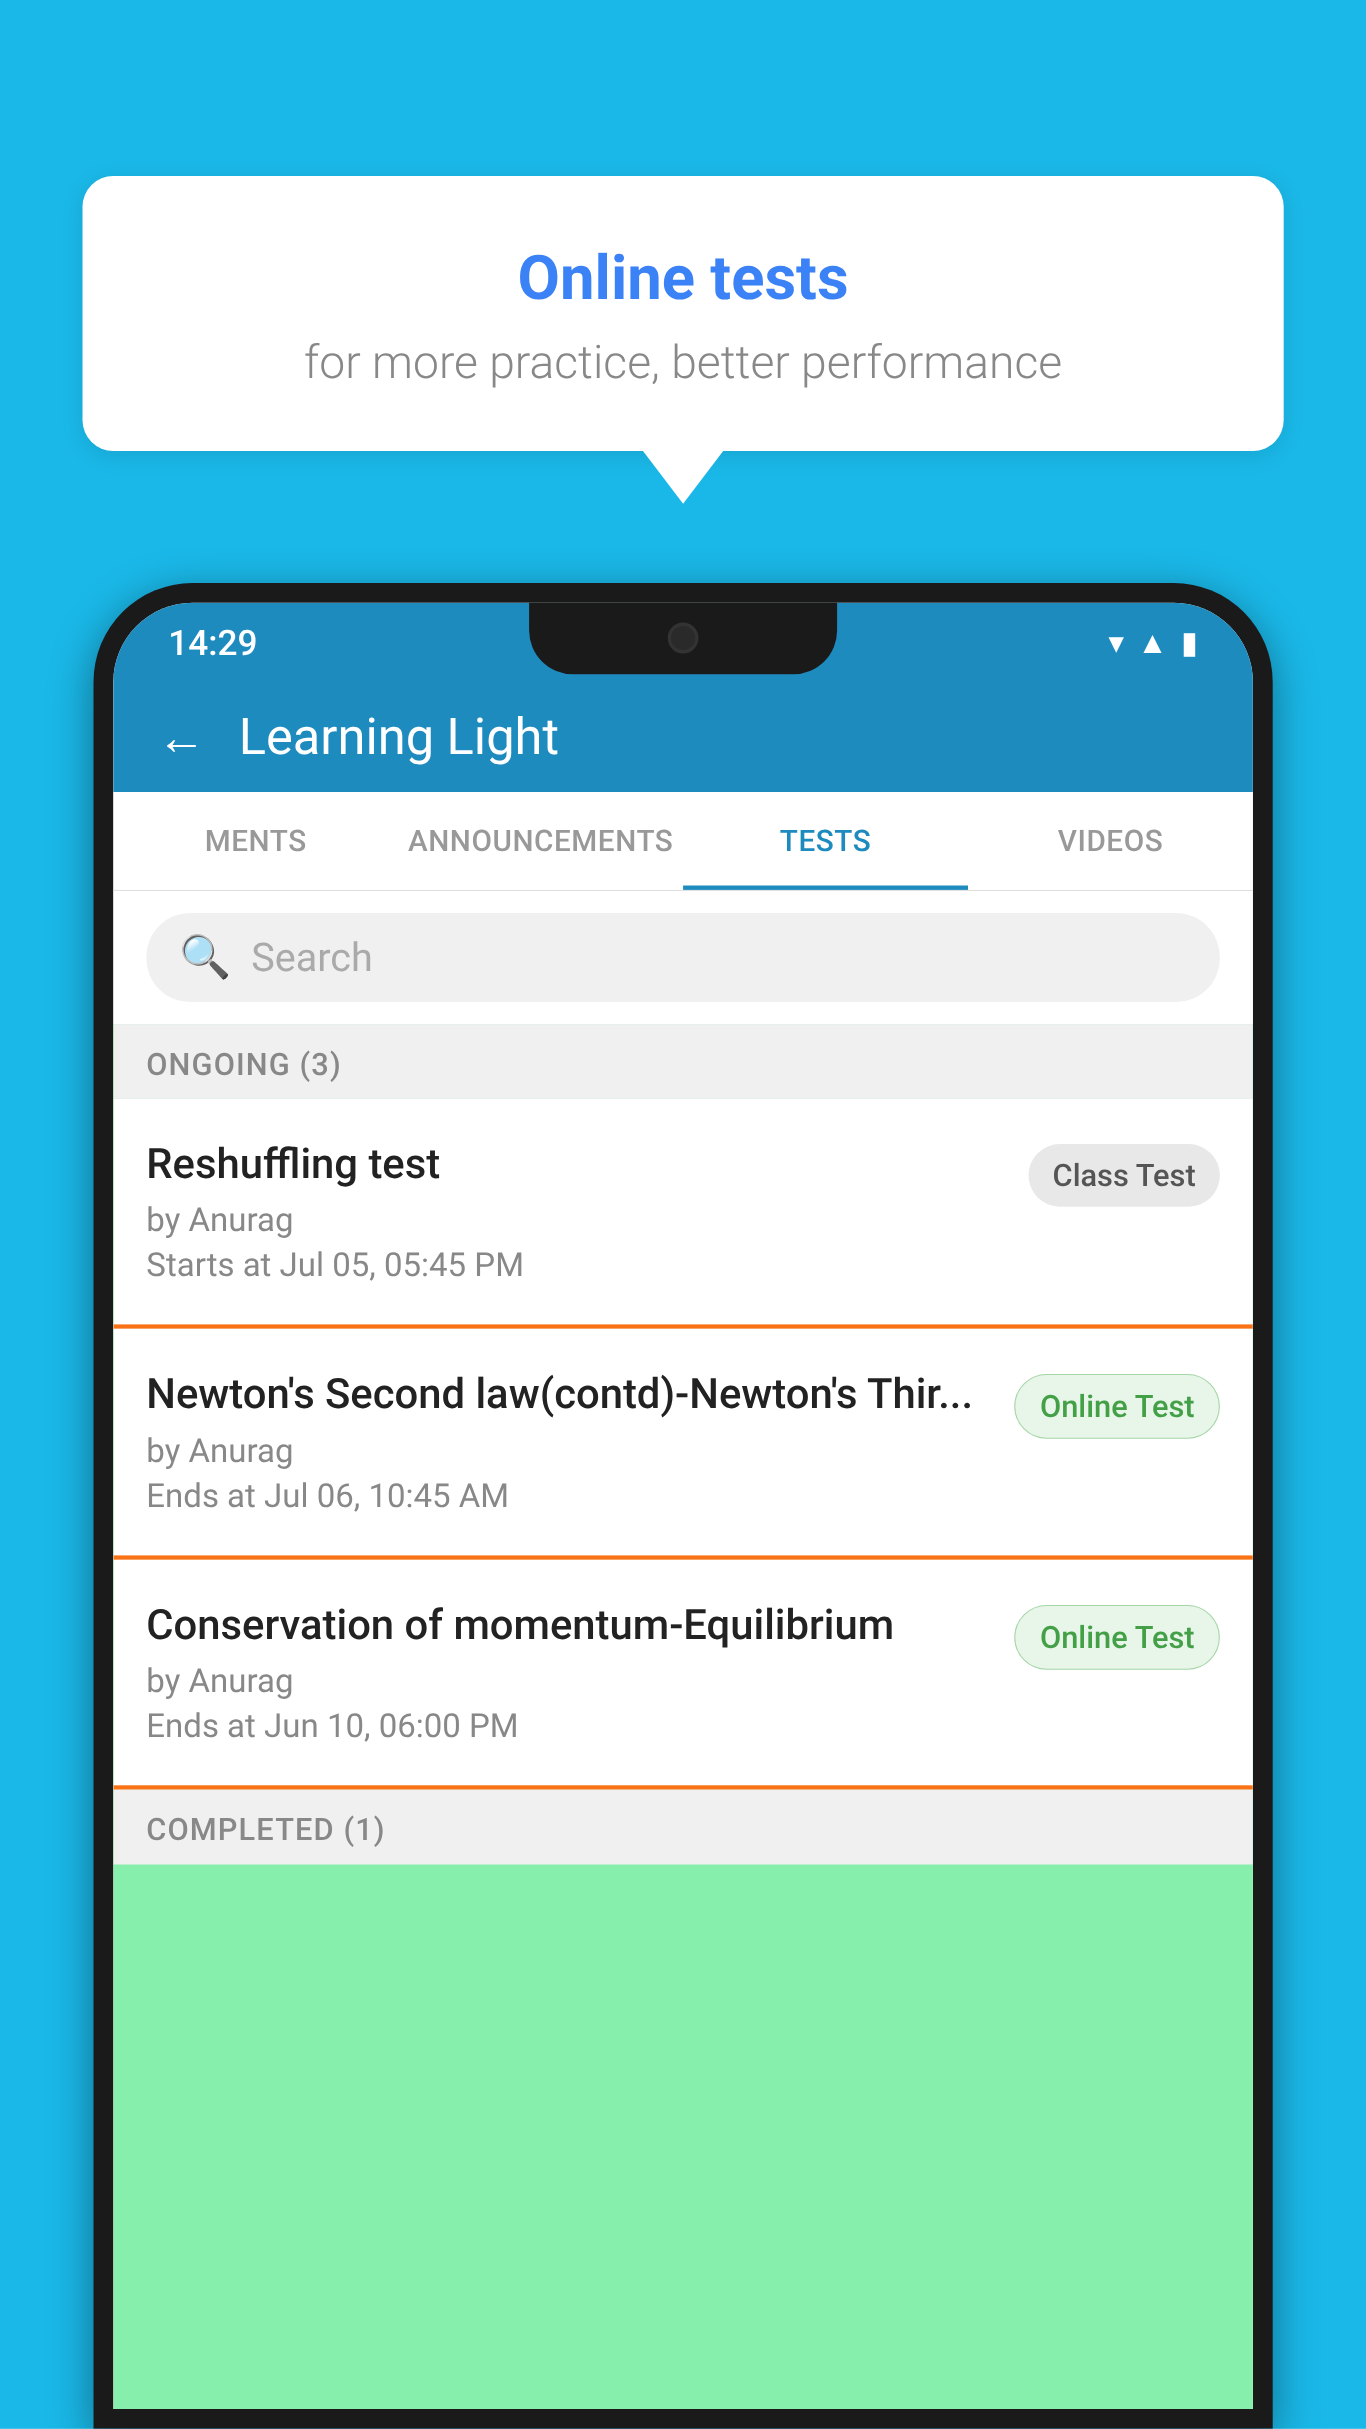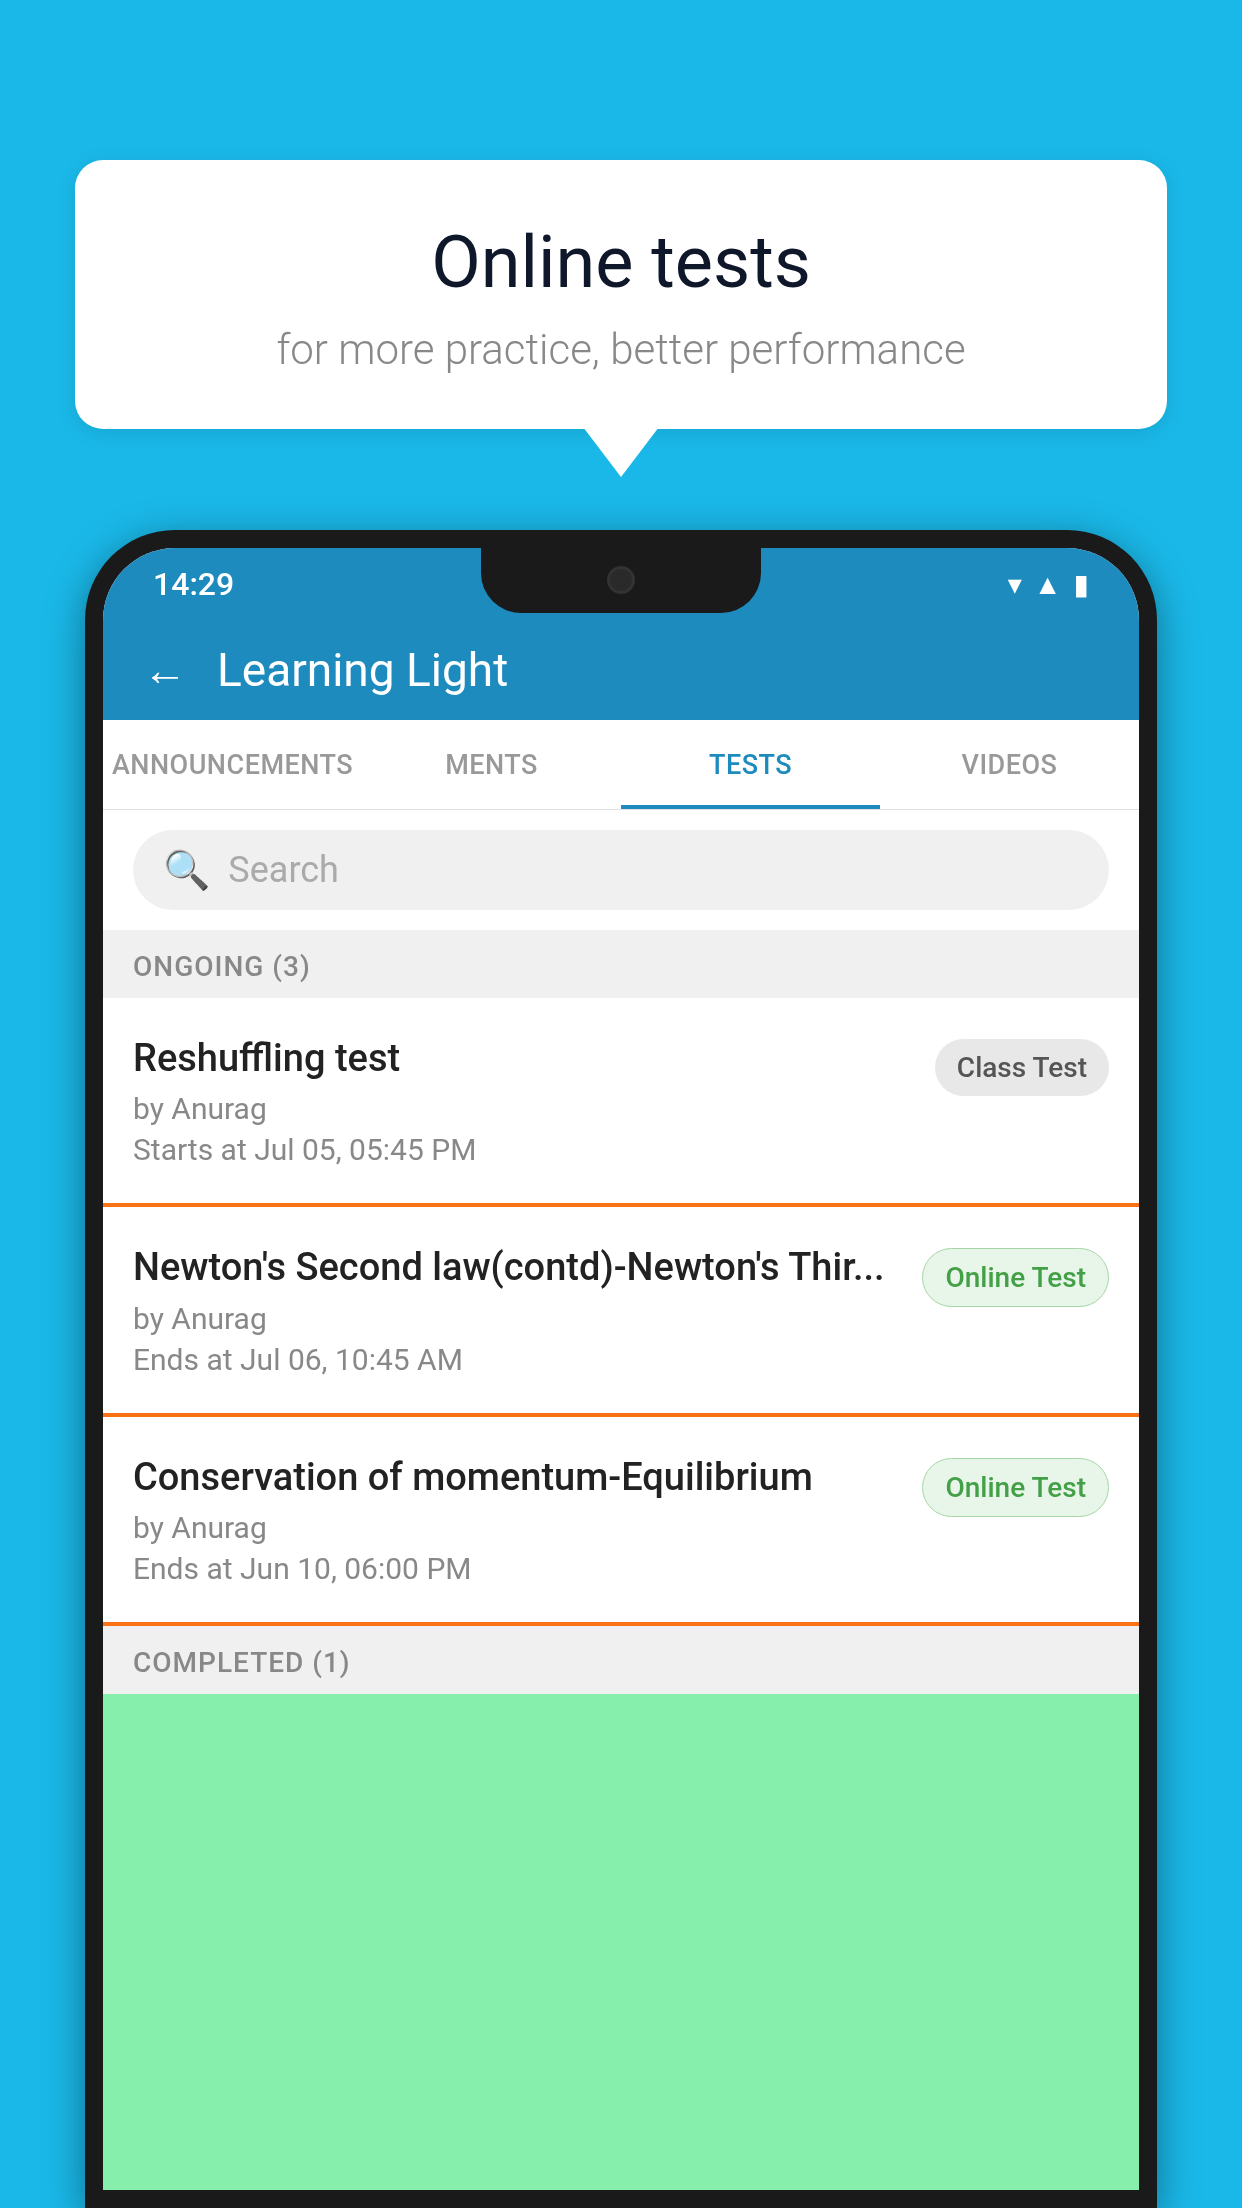--- a/index.html
+++ b/index.html
@@ -33,23 +33,23 @@
       left: 50%;
       transform: translateX(-50%);
       width: 0;
       height: 0;
       border-left: 38px solid transparent;
       border-right: 38px solid transparent;
       border-top: 50px solid white;
     }
 
     .bubble-title {
-      font-size: 72px;
-      font-weight: 400;
-      color: #0f172a;
+      font-size: 56px;
+      font-weight: 700;
+      color: #3b82f6;
       margin-bottom: 20px;
     }
 
     .bubble-subtitle {
       font-size: 42px;
       color: #888;
       font-weight: 300;
     }
 
     
@@ -327,24 +327,24 @@
         </div>
       </div>
 
       <div class="app-header">
         <span class="back-arrow">←</span>
         <span class="app-title">Learning Light</span>
       </div>
 
       <div class="tab-bar">
         <div class="tab-item">
+          <span>MENTS</span>
+        </div>
+        <div class="tab-item">
           <span>ANNOUNCEMENTS</span>
-        </div>
-        <div class="tab-item">
-          <span>MENTS</span>
         </div>
         <div class="tab-item active">
           <span>TESTS</span>
         </div>
         <div class="tab-item">
           <span>VIDEOS</span>
         </div>
       </div>
 
       <div class="search-bar">

